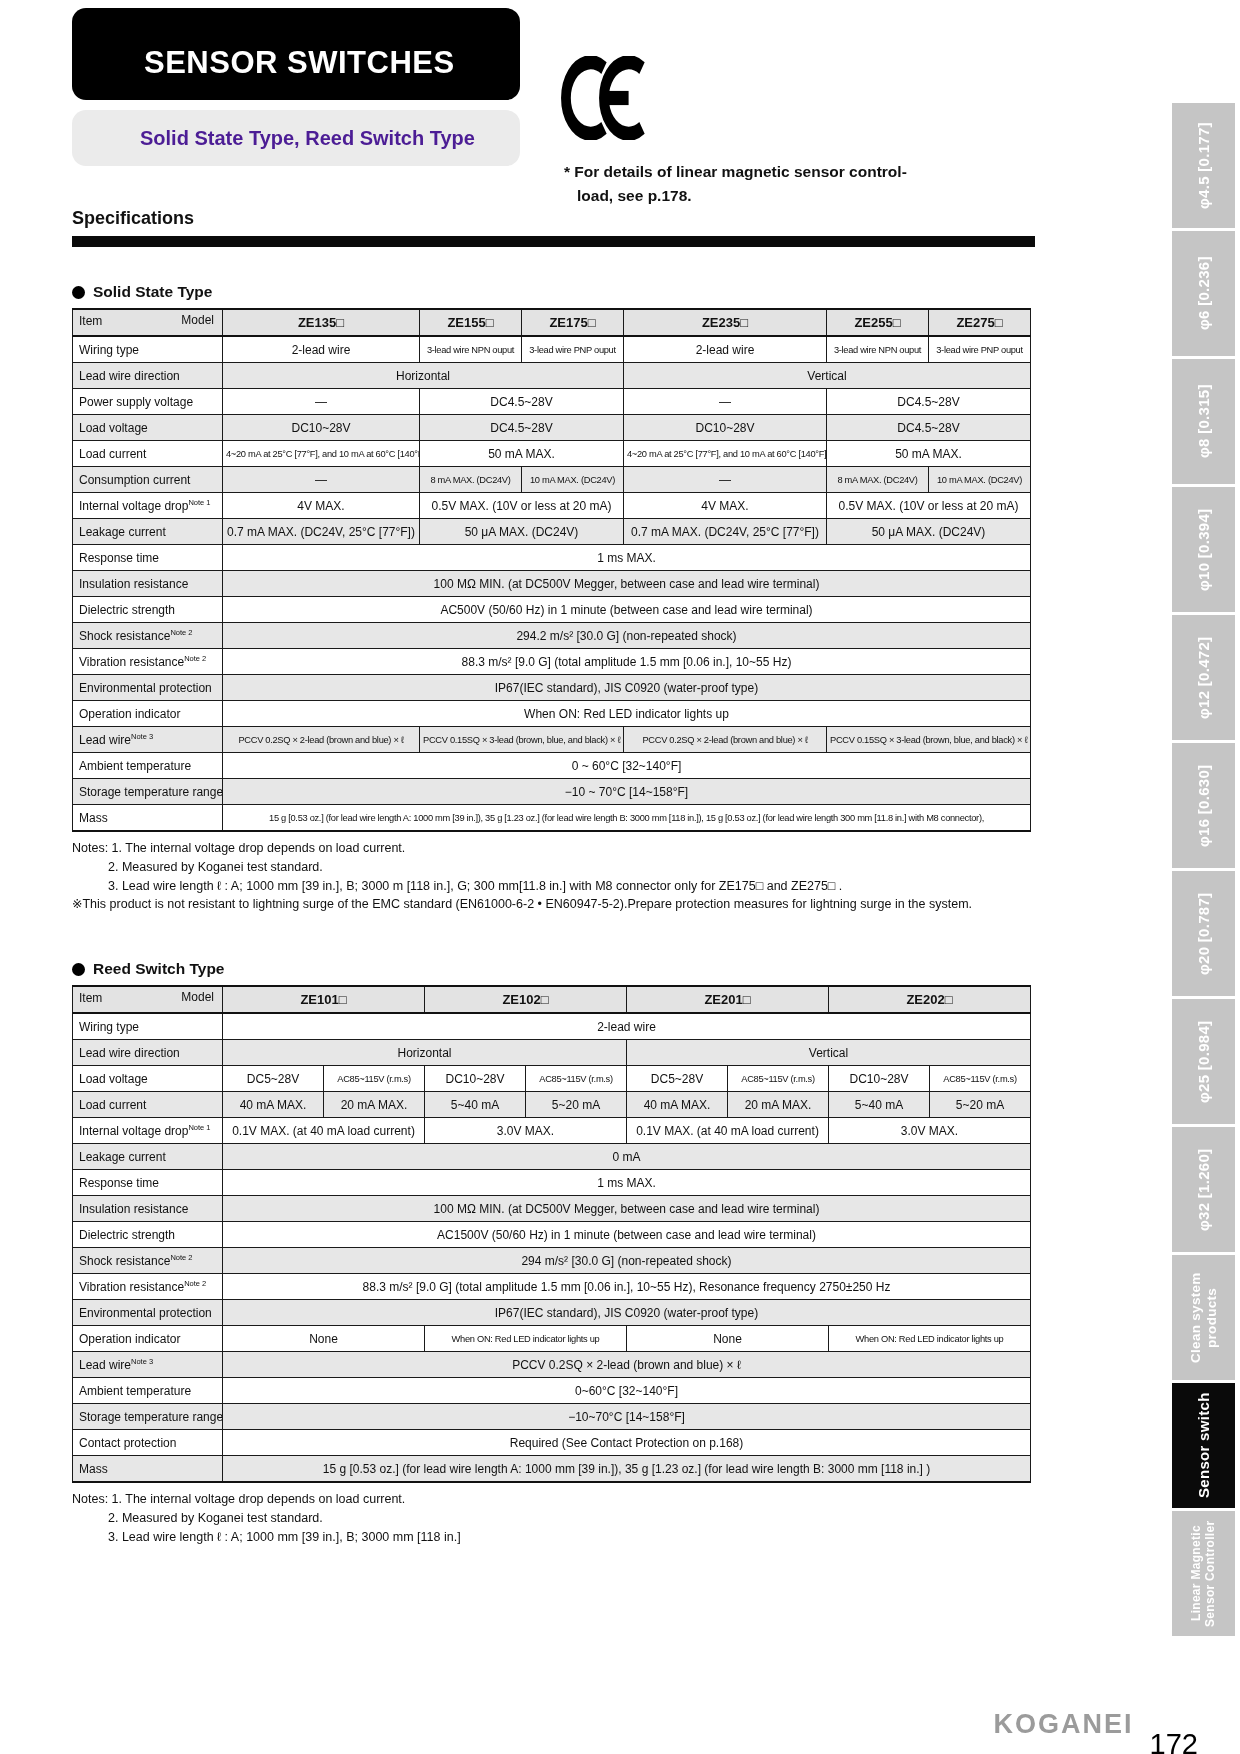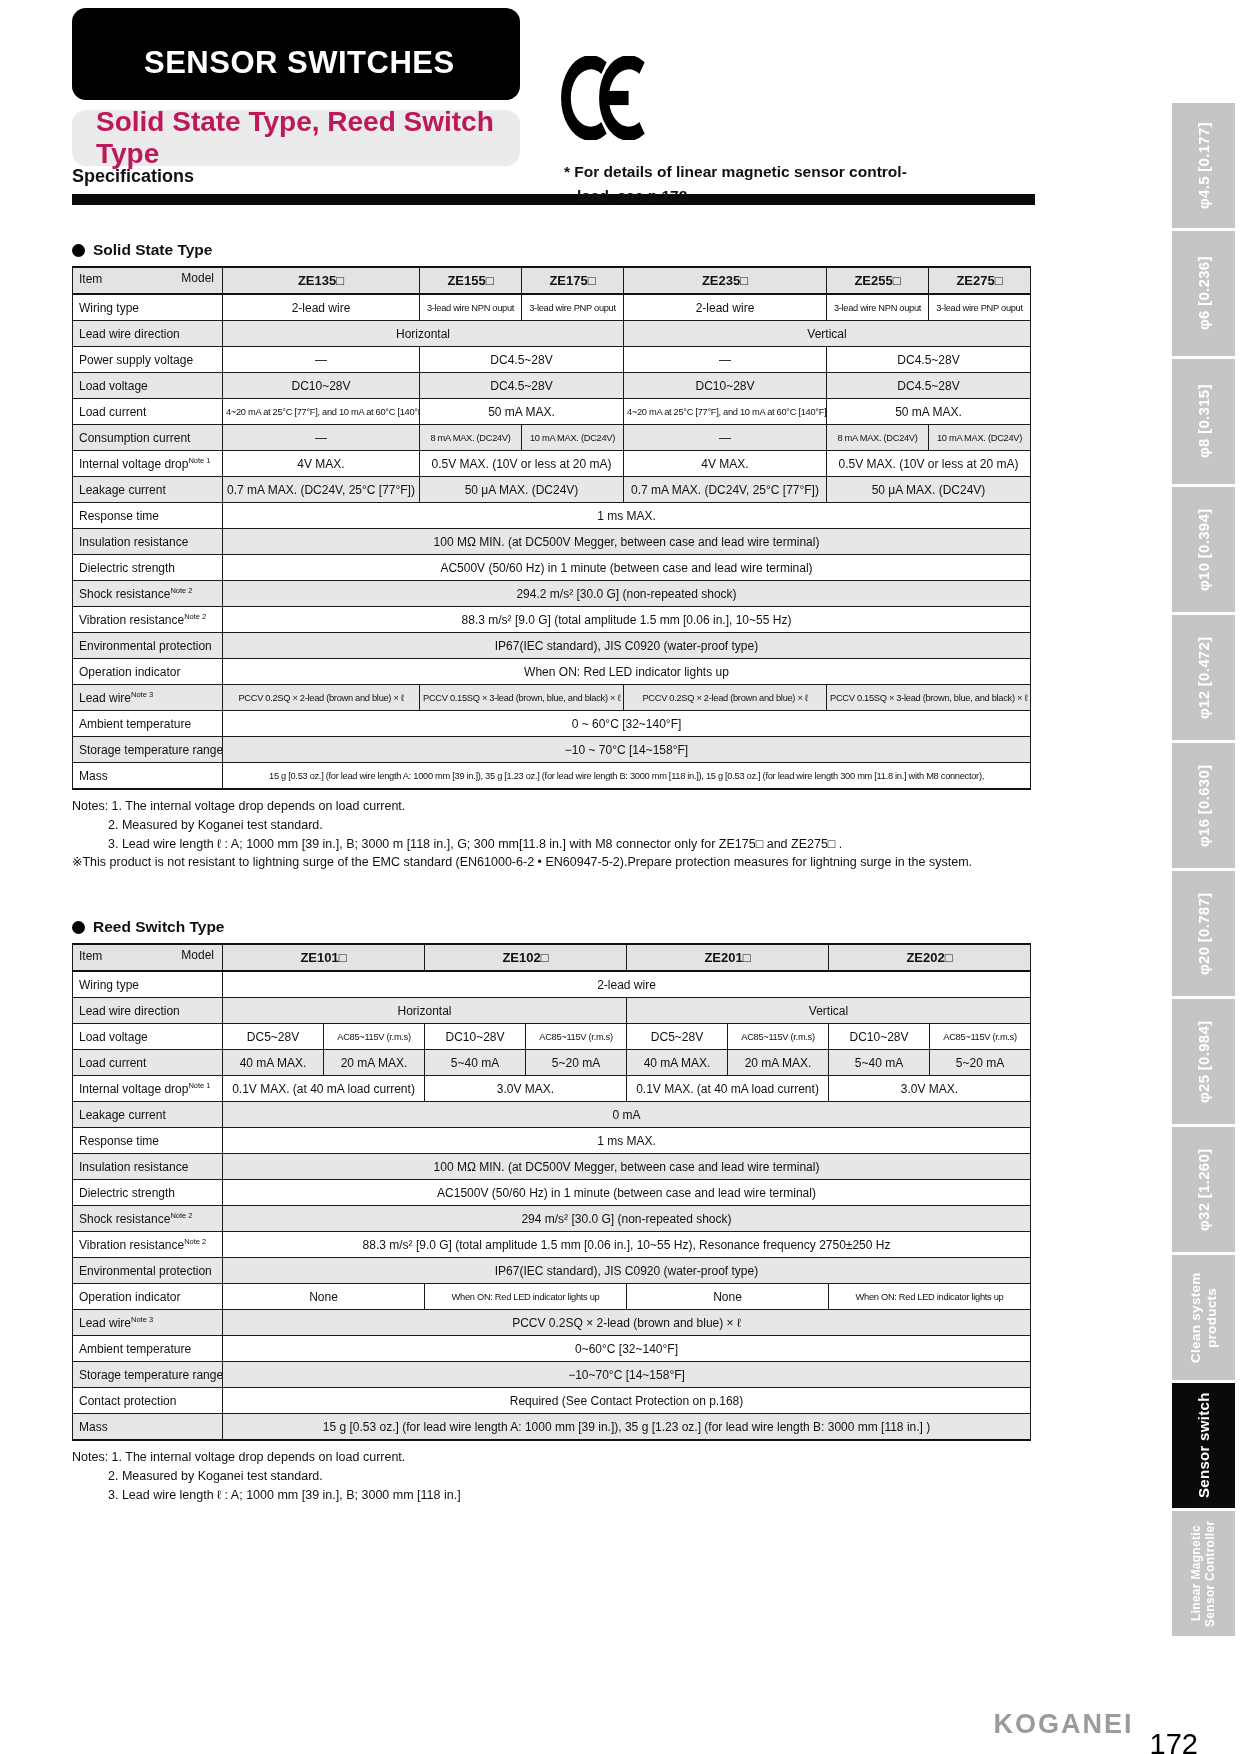--- a/index.html
+++ b/index.html
@@ -6,26 +6,26 @@
   body { font-family: "Liberation Sans", "DejaVu Sans", sans-serif; color:#111; }
   #page { position:relative; width:1240px; height:1754px; background:#fff; overflow:hidden; }
 
   
   #content { position:absolute; left:72px; top:8px; width:963px; }
   .title-box { width:448px; height:92px; background:#000; border-radius:14px;
                display:flex; align-items:center; }
   .title-box span { color:#fff; font-weight:bold; font-size:31px; letter-spacing:0.5px; padding-left:72px; padding-top:18px; }
   .subtitle-box { width:448px; height:56px; background:#ebebeb; border-radius:14px; margin-top:10px;
                   display:flex; align-items:center; }
-  .subtitle-box span { color:#be185d; font-weight:bold; font-size:28px; padding-left:24px; }
+  .subtitle-box span { color:#4c1d95; font-weight:bold; font-size:20px; padding-left:68px; }
   .ce-wrap { position:absolute; left:486px; top:48px; }
   .star-note { position:absolute; left:492px; top:152px; width:470px; font-weight:bold; font-size:15.5px; line-height:1.55; }
   .star-note .l2 { padding-left:13px; }
 
-  .spec-title { font-weight:bold; font-size:18px; }
+  .spec-title { font-weight:bold; font-size:18px; margin-top:42px; }
   .spec-bar { width:963px; height:11px; background:#0a0a0a; margin-top:7px; }
 
   .section-head { display:flex; align-items:center; margin-top:36px; }
   .section-bullet { width:13px; height:13px; border-radius:50%; background:#000; margin-right:8px; }
   .section-head span { font-weight:bold; font-size:15.5px; }
 
   
   table.spec { border-collapse:collapse; table-layout:fixed; width:958px; margin-top:7px;
                border:1.5px solid #111; border-bottom-width:2.5px; border-top-width:2px; }
   table.spec th, table.spec td { border:1px solid #1a1a1a; height:23px; padding:1px 3px;

